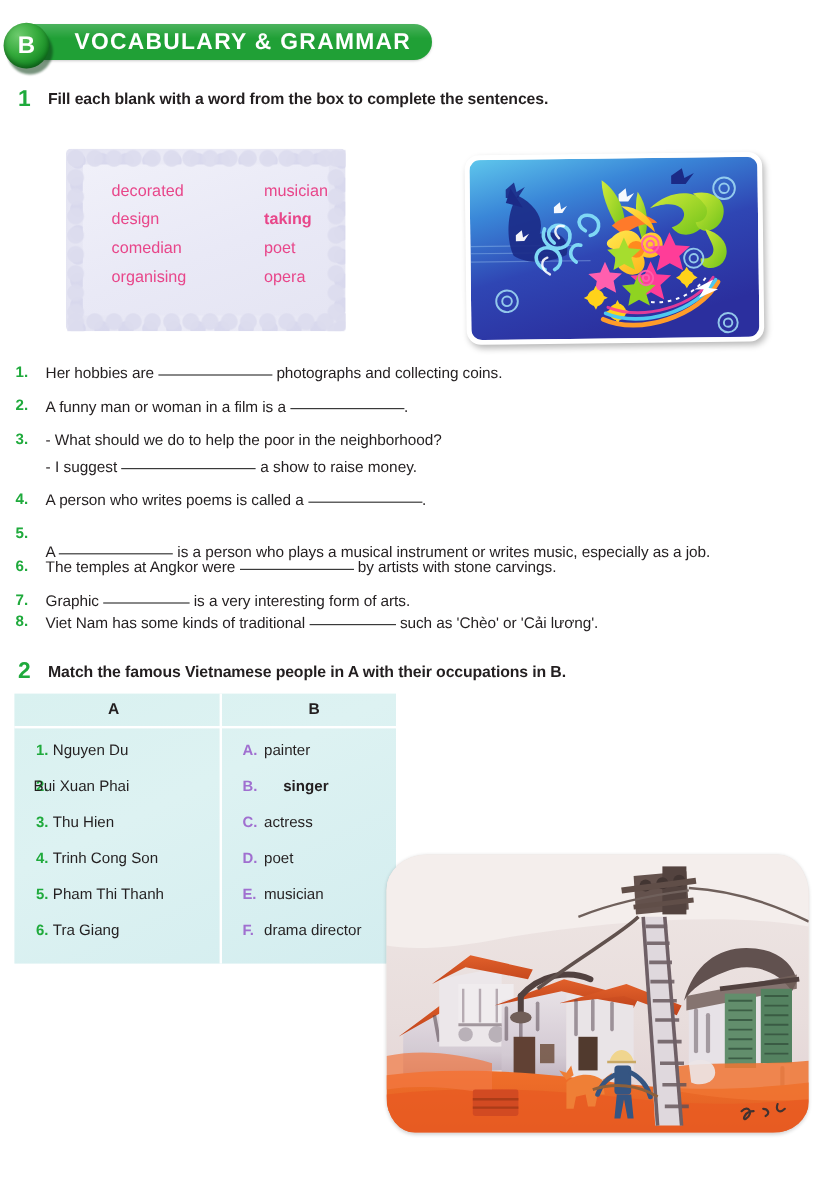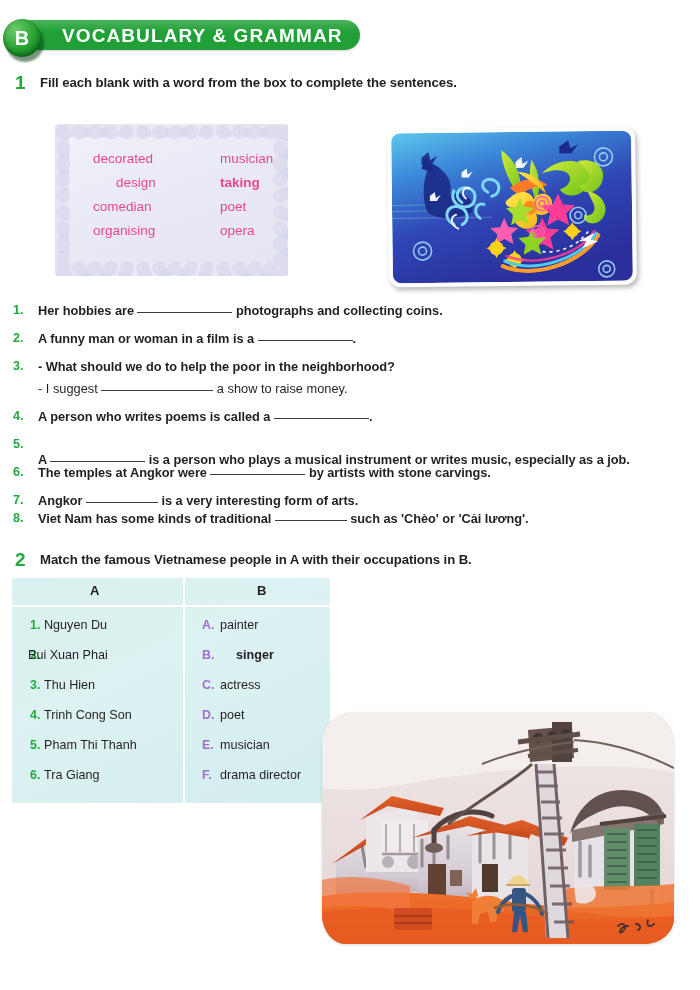--- a/index.html
+++ b/index.html
@@ -180,21 +180,20 @@
     font-size: 12.6px;
     font-weight: bold;
   }
   .s-txt {
     position: absolute;
     left: 38px;
     font-size: 12.8px;
     color: #231f20;
     white-space: nowrap;
     letter-spacing: -.05px;
-    font-weight: bold;
   }
   .s-sub {
     position: absolute;
     left: 38px;
     font-size: 12.8px;
     color: #231f20;
     white-space: nowrap;
   }
   .blank {
     display: inline-block;
@@ -286,21 +285,21 @@
 </div>
 
 <div class="wordbox">
   <div class="wordbox-inner"></div>
   <div class="scallop top"></div>
   <div class="scallop bottom"></div>
   <div class="scallop left"></div>
   <div class="scallop right"></div>
 
   <span class="word" style="left:38px; top:27px;">decorated</span>
-  <span class="word" style="left:38px; top:51px;margin-left:23px;">design</span>
+  <span class="word" style="left:38px; top:51px;">design</span>
   <span class="word" style="left:38px; top:75px;">comedian</span>
   <span class="word" style="left:38px; top:99px;">organising</span>
 
   <span class="word" style="left:165px; top:27px;">musician</span>
   <span class="word" style="left:165px; top:51px;font-weight:bold;">taking</span>
   <span class="word" style="left:165px; top:75px;">poet</span>
   <span class="word" style="left:165px; top:99px;">opera</span>
 </div>
 
 <div class="artcard">
@@ -426,21 +425,21 @@
 <span class="s-num" style="top:409px">4.</span>
 <span class="s-txt" style="top:409px"><span>A person who writes poems is called a </span><span class="blank b-long"></span><span>.</span></span>
 
 <span class="s-num" style="top:437px">5.</span>
 <span class="s-txt" style="top:452px"><span>A </span><span class="blank b-long"></span><span> is a person who plays a musical instrument or writes music, especially as a job.</span></span>
 
 <span class="s-num" style="top:465px">6.</span>
 <span class="s-txt" style="top:465px"><span>The temples at Angkor were </span><span class="blank b-long"></span><span> by artists with stone carvings.</span></span>
 
 <span class="s-num" style="top:493px">7.</span>
-<span class="s-txt" style="top:493px"><span>Angkor </span><span class="blank b-short"></span><span> is a very interesting form of arts.</span></span>
+<span class="s-txt" style="top:493px"><span>Graphic </span><span class="blank b-short"></span><span> is a very interesting form of arts.</span></span>
 
 <span class="s-num" style="top:511px">8.</span>
 <span class="s-txt" style="top:511px"><span>Viet Nam has some kinds of traditional </span><span class="blank b-short"></span><span> such as 'Chèo' or 'Cải lương'.</span></span>
 
 <div class="ex-head" style="top:549px;left:0;">
   <span class="ex-num" style="top:0">2</span>
   <span class="ex-text" style="top:3px">Match the famous Vietnamese people in A with their occupations in B.</span>
 </div>
 
 <div class="matchtable">

